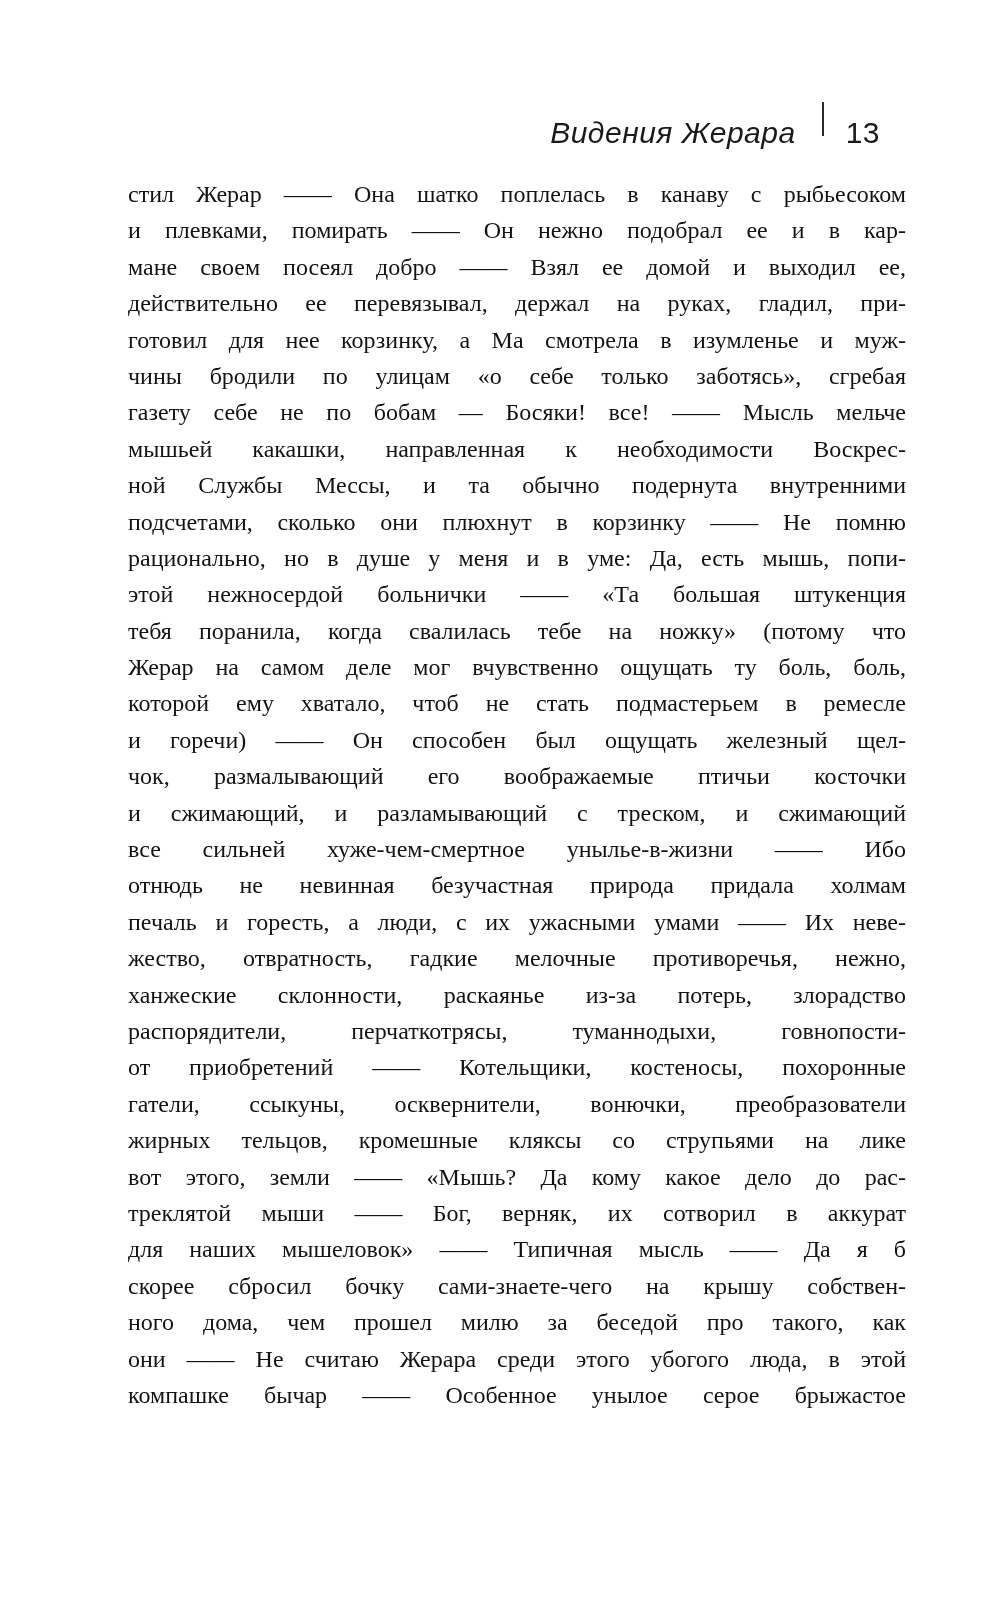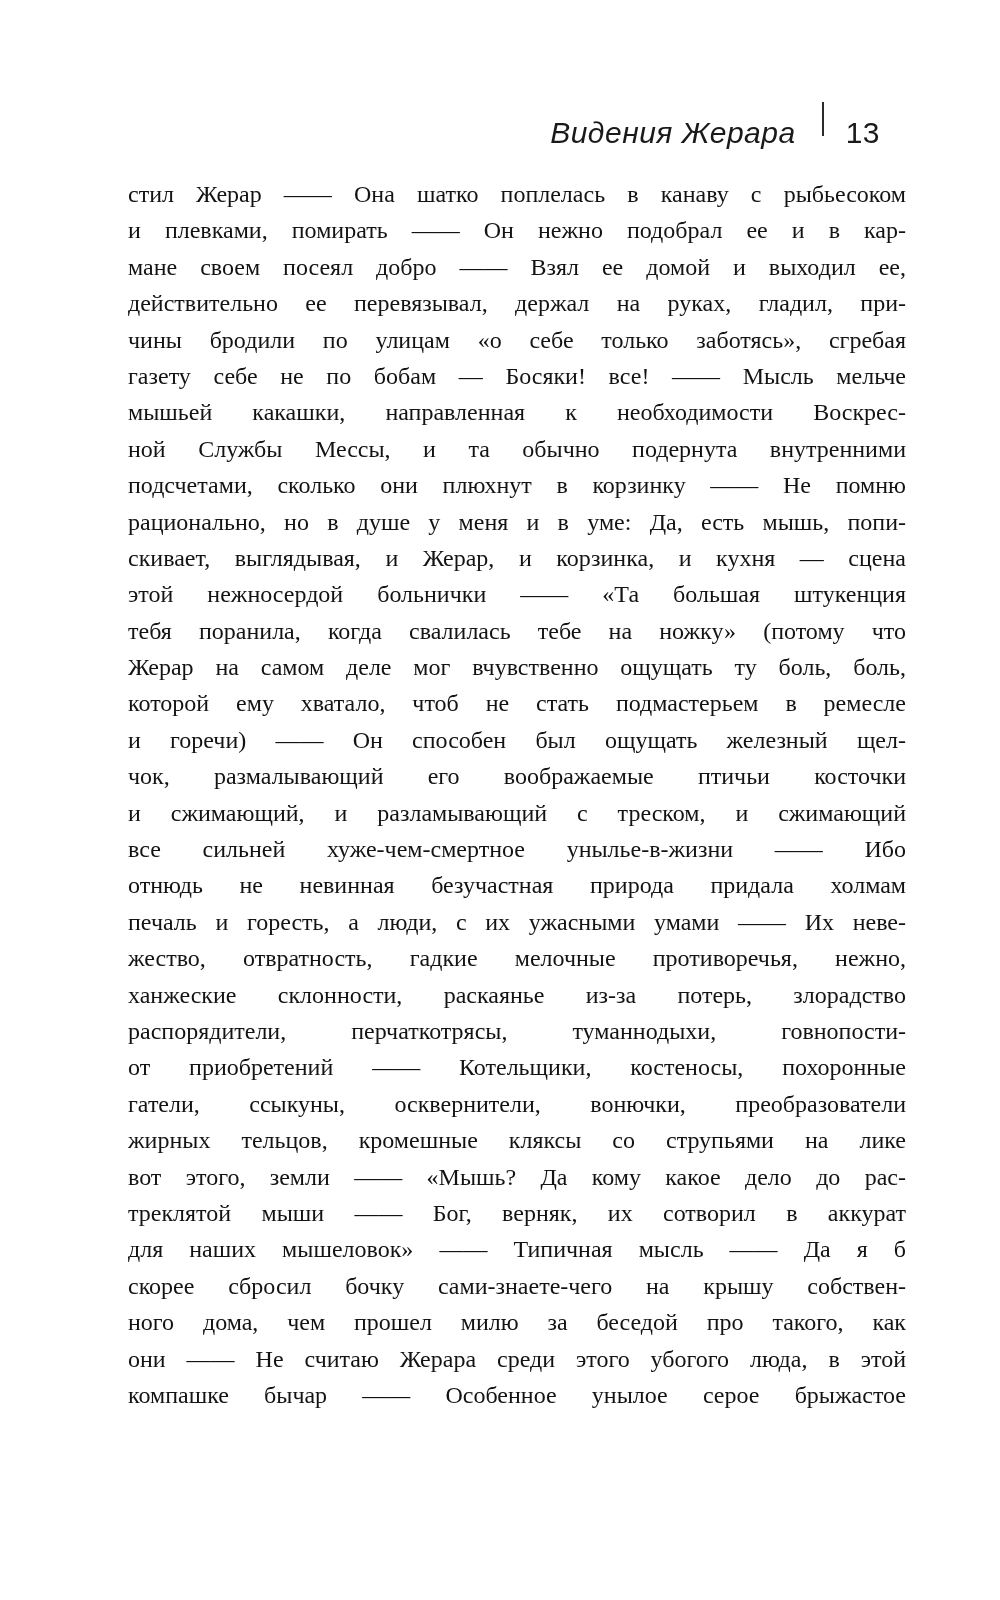--- a/index.html
+++ b/index.html
@@ -75,27 +75,27 @@
     <span class="title">Видения Жерара</span>
     <span class="sep-bar"></span>
     <span class="pagenum">13</span>
   </div>
 
   <div class="body-text">
       <div class="line">стил Жерар —— Она шатко поплелась в канаву с рыбьесоком</div>
       <div class="line">и плевками, помирать —— Он нежно подобрал ее и в кар-</div>
       <div class="line">мане своем посеял добро —— Взял ее домой и выходил ее,</div>
       <div class="line">действительно ее перевязывал, держал на руках, гладил, при-</div>
+      <div class="line">готовил для нее корзинку, а Ма смотрела в изумленье и муж-</div>
       <div class="line">чины бродили по улицам «о себе только заботясь», сгребая</div>
       <div class="line">газету себе не по бобам — Босяки! все! —— Мысль мельче</div>
       <div class="line">мышьей какашки, направленная к необходимости Воскрес-</div>
       <div class="line">ной Службы Мессы, и та обычно подернута внутренними</div>
       <div class="line">подсчетами, сколько они плюхнут в корзинку —— Не помню</div>
       <div class="line">рационально, но в душе у меня и в уме: Да, есть мышь, попи-</div>
-      <div class="line">скивает, выглядывая, и Жерар, и корзинка, и кухня — сцена</div>
       <div class="line">этой нежносердой больнички —— «Та большая штукенция</div>
       <div class="line">тебя поранила, когда свалилась тебе на ножку» (потому что</div>
       <div class="line">Жерар на самом деле мог вчувственно ощущать ту боль, боль,</div>
       <div class="line">которой ему хватало, чтоб не стать подмастерьем в ремесле</div>
       <div class="line">и горечи) —— Он способен был ощущать железный щел-</div>
       <div class="line">чок, размалывающий его воображаемые птичьи косточки</div>
       <div class="line">и сжимающий, и разламывающий с треском, и сжимающий</div>
       <div class="line">все сильней хуже-чем-смертное унылье-в-жизни —— Ибо</div>
       <div class="line">отнюдь не невинная безучастная природа придала холмам</div>
       <div class="line">печаль и горесть, а люди, с их ужасными умами —— Их неве-</div>

